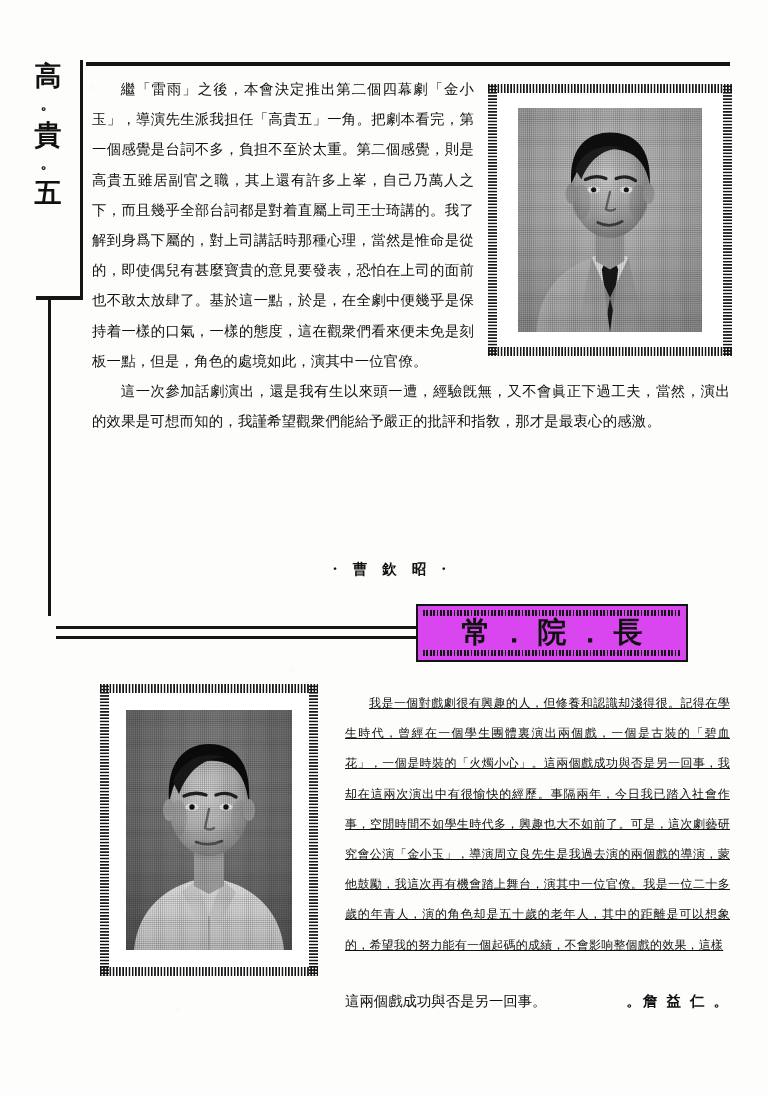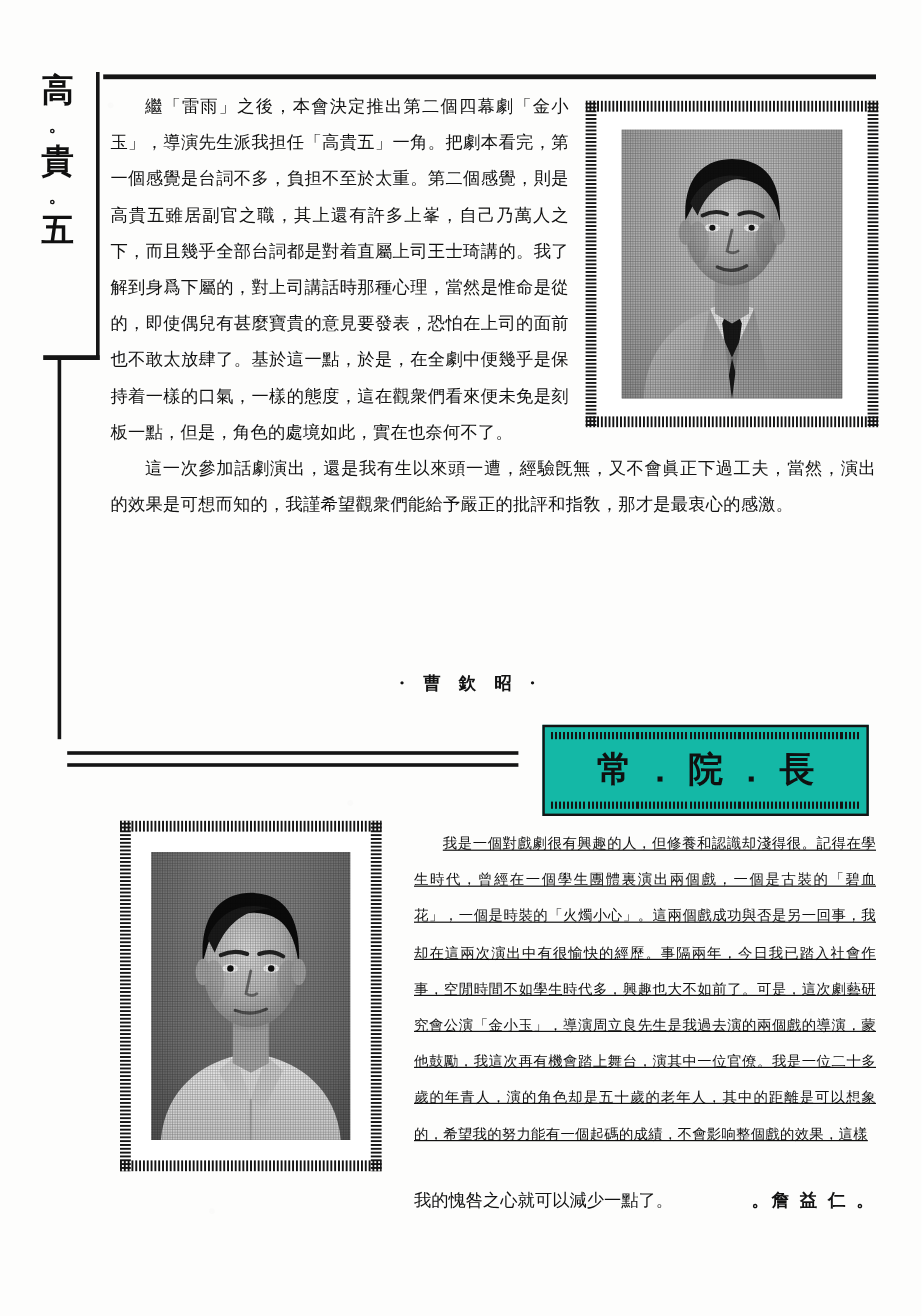--- a/index.html
+++ b/index.html
@@ -179,27 +179,27 @@
   
   .h-rule-div1 {
     left: 56px; top: 626px; width: 376px; height: 2.5px;
   }
   .h-rule-div2 {
     left: 56px; top: 636px; width: 376px; height: 2.5px;
   }
 
   .titlebox {
     position: absolute;
-    left: 452px;
+    left: 416px;
     top: 604px;
     width: 272px;
-    height: 76px;
+    height: 58px;
     box-sizing: border-box;
     border: 2.5px solid #141414;
-    background: #14b8a6;
+    background: #d946ef;
   }
   .titlebox .inner-wave {
     position: absolute;
     left: 5px; right: 5px;
     height: 6px;
     background-image:
       repeating-linear-gradient(90deg, #141414 0 1.7px, transparent 1.7px 3.4px);
   }
   .titlebox .inner-wave.top { top: 4px; }
   .titlebox .inner-wave.bottom { bottom: 4px; }
@@ -332,21 +332,21 @@
 
         <ellipse cx="52" cy="84" rx="5.5" ry="10" fill="#a49b93"></ellipse>
         <ellipse cx="128" cy="84" rx="5.5" ry="10" fill="#a49b93"></ellipse>
       </svg>
       <div class="halftone"></div>
     </div>
   </div>
 
   <div class="body1">
     <div class="photo1-float"></div>
-    <p class="indent">繼「雷雨」之後，本會決定推出第二個四幕劇「金小玉」，導演先生派我担任「高貴五」一角。把劇本看完，第一個感覺是台詞不多，負担不至於太重。第二個感覺，則是高貴五雖居副官之職，其上還有許多上峯，自己乃萬人之下，而且幾乎全部台詞都是對着直屬上司王士琦講的。我了解到身爲下屬的，對上司講話時那種心理，當然是惟命是從的，即使偶兒有甚麼寶貴的意見要發表，恐怕在上司的面前也不敢太放肆了。基於這一點，於是，在全劇中便幾乎是保持着一樣的口氣，一樣的態度，這在觀衆們看來便未免是刻板一點，但是，角色的處境如此，實在也奈何不了。</p>
+    <p class="indent">繼「雷雨」之後，本會決定推出第二個四幕劇「金小玉」，導演先生派我担任「高貴五」一角。把劇本看完，第一個感覺是台詞不多，負担不至於太重。第二個感覺，則是高貴五雖居副官之職，其上還有許多上峯，自己乃萬人之下，而且幾乎全部台詞都是對着直屬上司王士琦講的。我了解到身爲下屬的，對上司講話時那種心理，當然是惟命是從的，即使偶兒有甚麼寶貴的意見要發表，恐怕在上司的面前也不敢太放肆了。基於這一點，於是，在全劇中便幾乎是保持着一樣的口氣，一樣的態度，這在觀衆們看來便未免是刻板一點，但是，角色的處境如此，演其中一位官僚。</p>
     <p class="indent">這一次參加話劇演出，還是我有生以來頭一遭，經驗旣無，又不會眞正下過工夫，當然，演出的效果是可想而知的，我謹希望觀衆們能給予嚴正的批評和指敎，那才是最衷心的感激。</p>
   </div>
 
   <div class="sign1">· 曹 欽 昭 ·</div>
 
   <div class="rule h-rule-div1"></div>
   <div class="rule h-rule-div2"></div>
 
   <div class="titlebox">
     <div class="inner-wave top"></div>
@@ -414,17 +414,17 @@
       </svg>
       <div class="halftone"></div>
     </div>
   </div>
 
   <div class="body2">
     <p class="indent">我是一個對戲劇很有興趣的人，但修養和認識却淺得很。記得在學生時代，曾經在一個學生團體裏演出兩個戲，一個是古裝的「碧血花」，一個是時裝的「火燭小心」。這兩個戲成功與否是另一回事，我却在這兩次演出中有很愉快的經歷。事隔兩年，今日我已踏入社會作事，空閒時間不如學生時代多，興趣也大不如前了。可是，這次劇藝研究會公演「金小玉」，導演周立良先生是我過去演的兩個戲的導演，蒙他鼓勵，我這次再有機會踏上舞台，演其中一位官僚。我是一位二十多歲的年青人，演的角色却是五十歲的老年人，其中的距離是可以想象的，希望我的努力能有一個起碼的成績，不會影响整個戲的效果，這樣</p>
   </div>
 
   <div class="body2-tail">
-    <span>我的愧咎之心就可以減少一點了。</span>
+    <span>這兩個戲成功與否是另一回事。</span>
     <span class="sign2">。詹 益 仁 。</span>
   </div>
 
 </div>
 
 </body></html>

